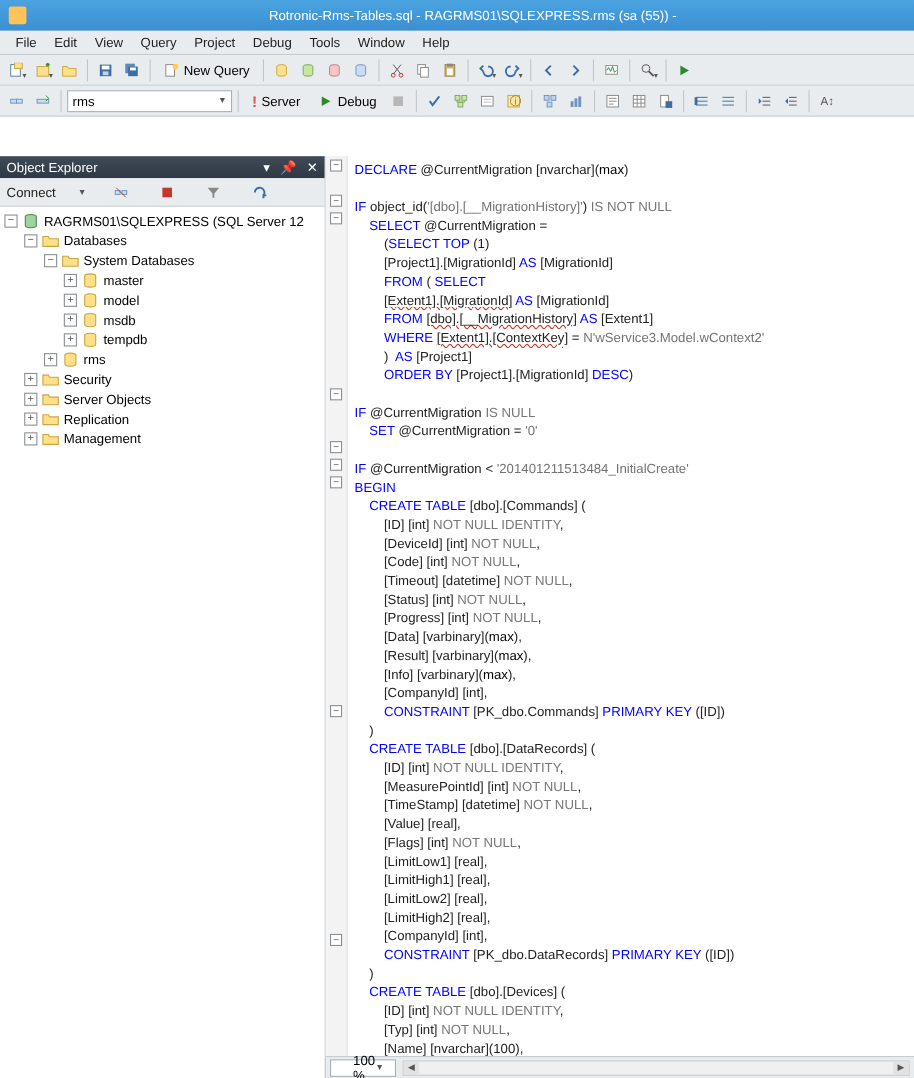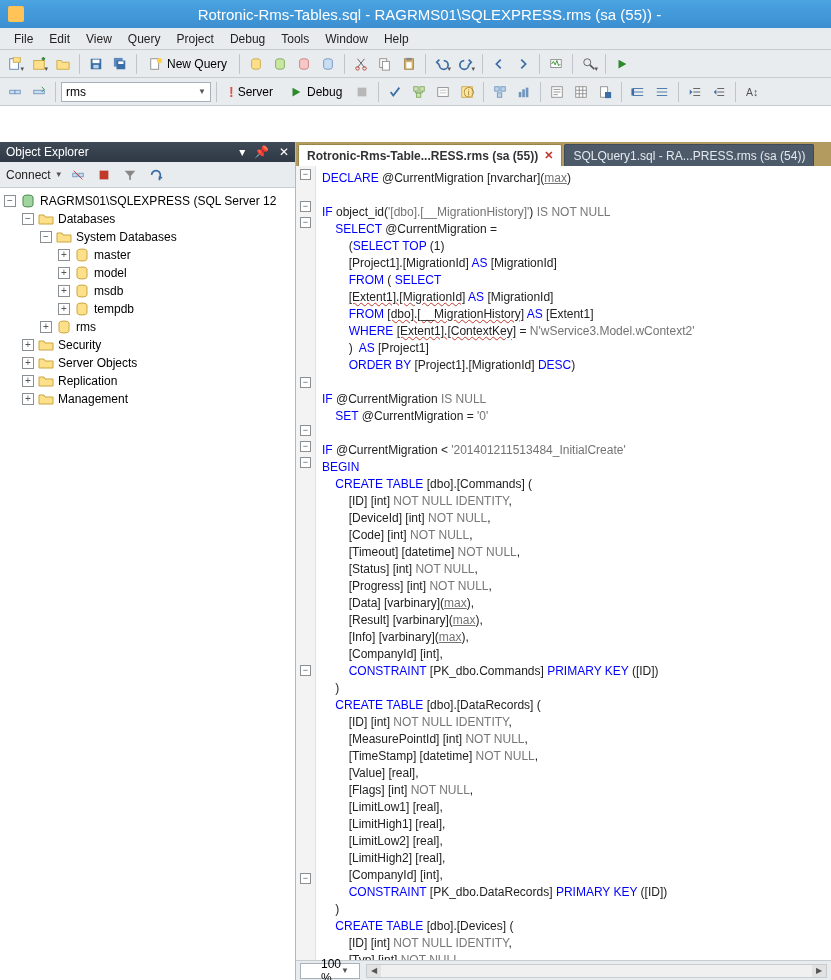--- a/index.html
+++ b/index.html
@@ -1,21 +1,21 @@
 <!DOCTYPE html>
 <html><head>
 <meta charset="utf-8">
 <style>
   * { margin: 0; padding: 0; box-sizing: border-box; font-family: "Segoe UI", Tahoma, sans-serif; font-size: 12px; }
   body { width: 831px; height: 980px; background: #fff; overflow: hidden; display: flex; flex-direction: column; }
 
   
   .title-bar { height: 28px; background: linear-gradient(#4ba3e0,#3b8fd1); color: #fff; display: flex; align-items: center; padding-left: 8px; }
   .title-bar .app-icon { width: 16px; height: 16px; background: #ffc357; border-radius: 2px; margin-right: 8px; }
-  .title-bar span { font-size: 15px; white-space: pre; flex: 1; text-align: center; }
+  .title-bar span { font-size: 12px; white-space: pre; flex: 1; text-align: center; }
 
   
   .menu-bar { height: 22px; background: #e9ecef; border-bottom: 1px solid #c7ccd1; display: flex; align-items: center; padding: 0 6px; }
   .menu-bar .menu-item { padding: 2px 8px; color: #222; cursor: default; }
 
   
   .toolbar { height: 28px; background: #e9ecef; border-bottom: 1px solid #c7ccd1; display: flex; align-items: center; padding: 0 4px; gap: 2px; }
   .tb-btn { width: 22px; height: 22px; border: 1px solid transparent; border-radius: 2px; display: flex; align-items: center; justify-content: center; cursor: default; position: relative; }
   .tb-btn.dd::after { content: "▾"; font-size: 7px; position: absolute; right: 1px; bottom: 1px; color: #555; }
   .tb-btn svg { width: 14px; height: 14px; }
@@ -24,21 +24,21 @@
   .tb-text svg { width: 14px; height: 14px; }
   .db-combo { height: 20px; width: 150px; border: 1px solid #a7b1bc; background: #fff; padding: 0 4px; display: flex; align-items: center; justify-content: space-between; }
   .db-combo .dd-arrow { font-size: 8px; color: #555; }
   .exec-bang { color: #d9534f; font-weight: bold; font-size: 14px; }
 
   
   .workspace { flex: 1; display: flex; min-height: 0; margin-top: 36px; }
   .explorer { width: 296px; background: #ebeff3; border-right: 1px solid #b3b8bd; display: flex; flex-direction: column; }
   .explorer-title { height: 20px; background: linear-gradient(#3f4a58,#2f3945); color: #fff; display: flex; align-items: center; justify-content: space-between; padding: 0 6px; font-size: 11px; }
   .explorer-title .ctrls span { margin-left: 6px; cursor: default; }
-  .explorer-connect { height: 26px; border-bottom: 1px solid #c7ccd1; display: flex; align-items: center; gap: 4px; padding: 0 4px; background: #e9ecef; }
+  .explorer-connect { height: 26px; border-bottom: 1px solid #c7ccd1; display: flex; align-items: center; gap: 20px; padding: 0 4px; background: #e9ecef; }
   .explorer-connect .conn-label { color: #222; padding: 0 2px; }
   .explorer-connect .dd-arrow { font-size: 8px; color: #555; margin-left: -2px; }
   .explorer-tree { flex: 1; overflow: auto; background: #fff; padding: 4px 0; }
   .tree-row { display: flex; align-items: center; height: 18px; white-space: nowrap; cursor: default; }
   .tree-toggle { width: 12px; height: 12px; border: 1px solid #8a8f94; background: #fff; color: #555; font-size: 10px; line-height: 10px; text-align: center; margin-right: 4px; }
   .tree-icon { width: 16px; height: 16px; margin-right: 4px; display: flex; align-items: center; justify-content: center; }
   .tree-label { color: #000000; }
 
   
   .editor { flex: 1; display: flex; flex-direction: column; min-width: 0; }
@@ -49,21 +49,21 @@
   .tab .close { font-size: 11px; color: #888; }
   .tab.active .close { color: #c0392b; font-weight: bold; }
 
   .code-area { flex: 1; display: flex; background: #fff; min-height: 0; }
   .outline-gutter { width: 20px; background: #f3f3f3; border-right: 1px solid #e1e1e1; position: relative; }
   .outline-gutter .fold { position: absolute; left: 4px; width: 11px; height: 11px; border: 1px solid #8a8f94; background: #fff; font-size: 9px; line-height: 9px; text-align: center; color: #555; cursor: default; }
   .code { flex: 1; overflow: auto; padding: 4px 6px; font-family: Consolas, "Courier New", monospace; font-size: 13px; line-height: 16px; white-space: pre; color: #222; }
   .kw { color: #0000ff; }
   .str { color: #737373; }
   .gr { color: #777; }
-  .fn { color: #737373; text-decoration: underline; }
+  .fn { color: #000000; }
   .underline { text-decoration: underline wavy #c0392b; text-decoration-thickness: 1px; }
 
   .zoom-bar { height: 20px; border-top: 1px solid #c7ccd1; display: flex; align-items: center; background: #e9ecef; padding: 0 4px; gap: 6px; }
   .zoom-combo { height: 16px; width: 60px; border: 1px solid #a7b1bc; background: #fff; display: flex; align-items: center; justify-content: space-between; padding: 0 20px; font-size: 11px; }
   .h-scroll { flex: 1; height: 14px; background: #f0f0f0; border: 1px solid #c7ccd1; position: relative; }
   .h-scroll .lbtn, .h-scroll .rbtn { position: absolute; top: 0; width: 14px; height: 12px; background: #e2e2e2; display: flex; align-items: center; justify-content: center; font-size: 8px; color: #555; }
   .h-scroll .lbtn { left: 0; }
   .h-scroll .rbtn { right: 0; }
 </style>
 </head>
@@ -497,29 +497,20 @@
             <svg viewBox="0 0 16 16">
               <path d="M1 4h5l1 2h8v7H1z" fill="#ffe08a" stroke="#c9a642"></path>
             </svg>
           </span>
         <span class="tree-label">Management</span>
       </div>
     </div>
   </div>
 
   <div class="editor">
-    <div class="tabstrip">
-      <div class="tab active">
-        <span>Rotronic-Rms-Table...RESS.rms (sa (55))</span>
-        <span class="close">✕</span>
-      </div>
-      <div class="tab inactive">
-        <span>SQLQuery1.sql - RA...PRESS.rms (sa (54))</span>
-      </div>
-    </div>
 
     <div class="code-area">
       <div class="outline-gutter">
         <div class="fold" style="top:3px">−</div>
         <div class="fold" style="top:35px">−</div>
         <div class="fold" style="top:51px">−</div>
         <div class="fold" style="top:211px">−</div>
         <div class="fold" style="top:259px">−</div>
         <div class="fold" style="top:275px">−</div>
         <div class="fold" style="top:291px">−</div>

